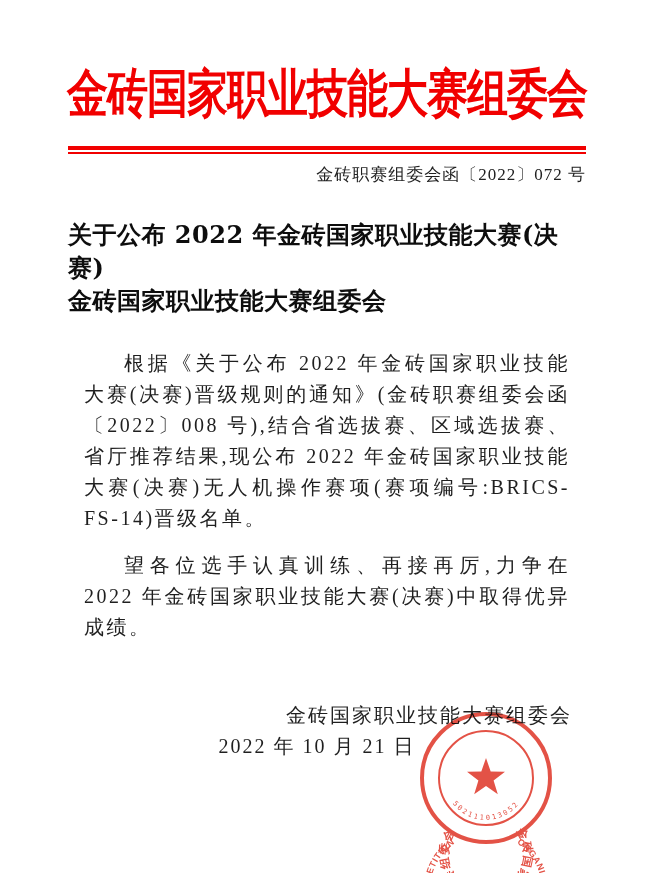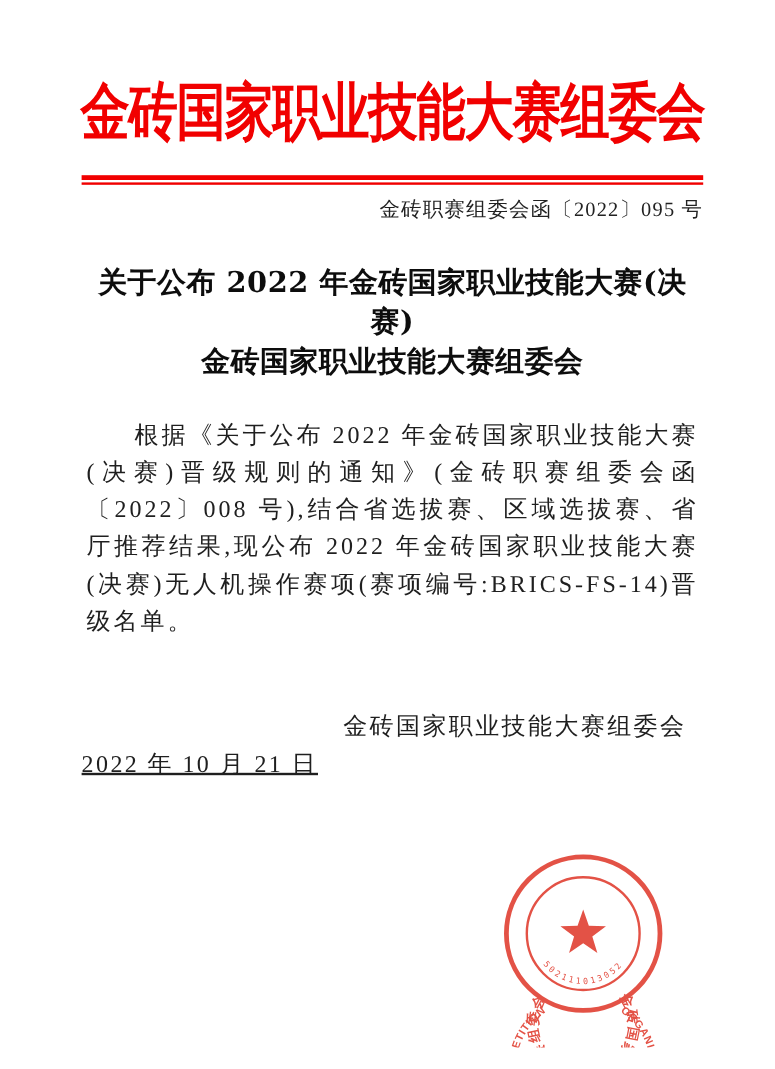--- a/index.html
+++ b/index.html
@@ -40,56 +40,56 @@
     margin-top: 11px;
     line-height: 20px;
     font-size: 17px;
     text-align: right;
     letter-spacing: 1px;
     color: #222;
   }
   
   .main-title {
     margin-top: 33px;
-    text-align: center;
+    text-align: left;
     font-weight: bold;
     font-size: 24px;
     line-height: 33px;
     color: #0d0d0d;
     letter-spacing: 0.5px;
     font-family: "DejaVu Serif", "Liberation Serif", serif;
   }
   
   .body-block {
     margin-top: 31px;
     font-size: 20px;
     line-height: 31px;
     letter-spacing: 2.5px;
   }
   .salutation {
     font-weight: bold;
     color: #111;
   }
   .para {
-    margin: 4px;
+    margin: 16px;
     text-indent: 2em;
     text-align: justify;
     color: #1f1f1f;
   }
   .attachment { margin-top: 31px; }
   
   .sig-block {
     margin-top: 57px;
     font-size: 20px;
     line-height: 31px;
     letter-spacing: 2px;
     color: #1f1f1f;
   }
   .sig-org  { text-align: right; padding-right: 14px; }
-  .sig-date { text-align: left; padding-right: 20px; text-decoration: underline; }
+  .sig-date { text-align: center; padding-right: 20px; }
   
   .seal {
     position: absolute;
     left: 391px;
     top: 619px;
     width: 190px;
     height: 190px;
     mix-blend-mode: multiply;
     opacity: 0.88;
     pointer-events: none;
@@ -118,29 +118,30 @@
 
 <div class="page">
 
   <div class="org-title">金砖国家职业技能大赛组委会</div>
 
   <div class="rule-wrap">
     <div class="rule-thick"></div>
     <div class="rule-thin"></div>
   </div>
 
-  <div class="doc-number">金砖职赛组委会函〔2022〕095 号</div>
+  <div class="doc-number">金砖职赛组委会函〔2022〕072 号</div>
 
   <div class="main-title">
     <div>关于公布 2022 年金砖国家职业技能大赛(决赛)</div>
     <div>金砖国家职业技能大赛组委会</div>
   </div>
 
   <div class="body-block">
     <p class="para">根据《关于公布 2022 年金砖国家职业技能大赛(决赛)晋级规则的通知》(金砖职赛组委会函〔2022〕008 号),结合省选拔赛、区域选拔赛、省厅推荐结果,现公布 2022 年金砖国家职业技能大赛(决赛)无人机操作赛项(赛项编号:BRICS-FS-14)晋级名单。</p>
+    <p class="para">望各位选手认真训练、再接再厉,力争在 2022 年金砖国家职业技能大赛(决赛)中取得优异成绩。</p>
   </div>
 
   <div class="sig-block">
     <div class="sig-org">金砖国家职业技能大赛组委会</div>
     <div class="sig-date">2022 年 10 月 21 日</div>
   </div>
 
   <svg class="seal" viewBox="0 0 190 190" xmlns="http://www.w3.org/2000/svg">
     <defs>
       <path id="arc-top-en" d="M 95 151 A 56 56 0 1 1 94.99 151" fill="none"></path>

